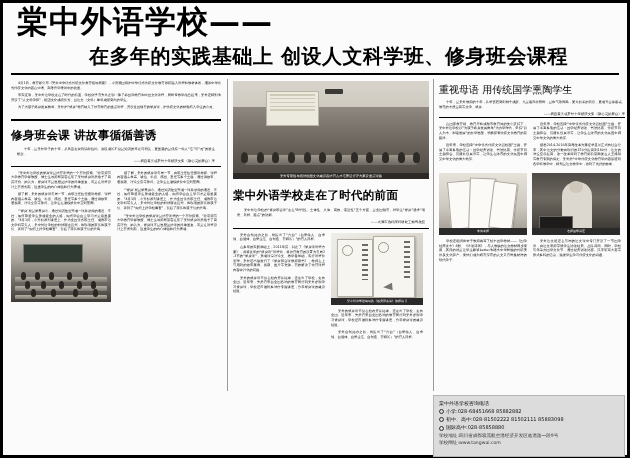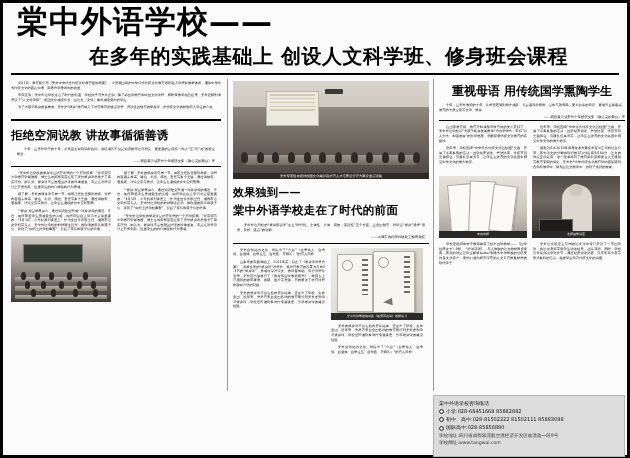--- a/index.html
+++ b/index.html
@@ -36,21 +36,21 @@
     text-align:justify;color:#111;
     font-family:"DejaVu Sans","Liberation Sans",sans-serif;
     word-break:break-all;
   }
   .tiny p{margin:0 0 3px 0;text-indent:7px;}
   .credit{font-size:3.4px;text-align:right;margin-top:2px;color:#111;}
 
   
   .sec-h1{font-size:11px;font-weight:bold;white-space:nowrap;letter-spacing:0.3px;}
   .sec-h2{font-size:11.5px;font-weight:bold;white-space:nowrap;letter-spacing:0.3px;}
-  .sec-h-small{font-size:12px;font-weight:bold;white-space:nowrap;text-align:center;}
+  .sec-h-small{font-size:10px;font-weight:normal;white-space:nowrap;}
   .hr-thin{height:1px;background:#000;width:100%;}
   .hr-thick{height:2px;background:#000;width:100%;}
 
   
   .photo{position:relative;overflow:hidden;background:#8a8a8a;}
   .cap{
     position:absolute;left:0;bottom:0;width:100%;
     font-size:3.3px;color:#fff;text-align:center;
     background:rgba(0,0,0,0.42);line-height:6px;height:6px;
     white-space:nowrap;overflow:hidden;
@@ -180,21 +180,21 @@
     <div class="tiny">
       <p>4月1日，教育部公布《完善中华优秀传统文化教育指导纲要》，今后我国将把中华优秀传统文化教育系统融入课程和教材体系，增加中华优秀传统文化内容在中考、高考升学考试中的比重。</p>
       <p>事实证明，棠中外语学校走在了时代的前面。学校似乎有先见之明：除了韩国学教育和中国文化课程，同时常教学结合起来，棠外还特别地开设了“人文科学班”，组团文化成绩优秀、且语文（文科）单科成绩突出的学生。</p>
       <p>为了为孩子终身发展奠基，棠外把“修身”教育纳入了德育教育的重点课程，开设全国独有的修身课，把传统文化的精髓植入学生的心灵。</p>
     </div>
 
     <div style="height:6px"></div>
     <div class="hr-thick"></div>
     <div style="height:4px"></div>
     <div style="height:3px"></div>
-    <div class="sec-h2">拒绝空洞说教 讲故事循循善诱</div>
+    <div class="sec-h2">修身班会课 讲故事循循善诱</div>
     <div style="height:4px"></div>
 
     <div class="tiny" style="padding:0 6px;">
       <p>十年，是棠外学子的十年，从风雷走智到满腔担纯。这段成长不仅是知识的坚定与积淀，更重要的是保持一种人“活”与“灵”的发生蜕变。</p>
       <div class="credit">——摘自黄光成棠外十年校庆文集《致心灵的舞台》序</div>
     </div>
     <div style="height:2px"></div>
     <div class="hr-thin"></div>
     <div style="height:4px"></div>
 
@@ -259,21 +259,20 @@
           <b style="left:60%"></b>
           <b style="left:68%"></b>
         <b style="left:76%"></b>
           <b style="left:84%"></b>
           <b style="left:92%"></b>
       </div>
       <div class="cap">棠外专家指导组就校园文化建设及德育人才培养进行评方案设重点课题</div>
     </div>
 
     <div style="height:6px"></div>
-    <div class="sec-h1">效果独到——</div>
     <div style="height:3px"></div>
     <div class="sec-h2">棠中外语学校走在了时代的前面</div>
     <div style="height:5px"></div>
 
     <div class="tiny" style="padding:0 4px;">
       <p>棠中外语学校的“修身班会课”走在“时代性、主体性、具体、高效、渐进性”五个方面，是全国独有，对学生“修身”追求“场所、目标、路点”的功能。</p>
       <div class="credit">——天津市教科院科研处王毓珣教授</div>
     </div>
     <div style="height:3px"></div>
     <div class="hr-thin"></div>

